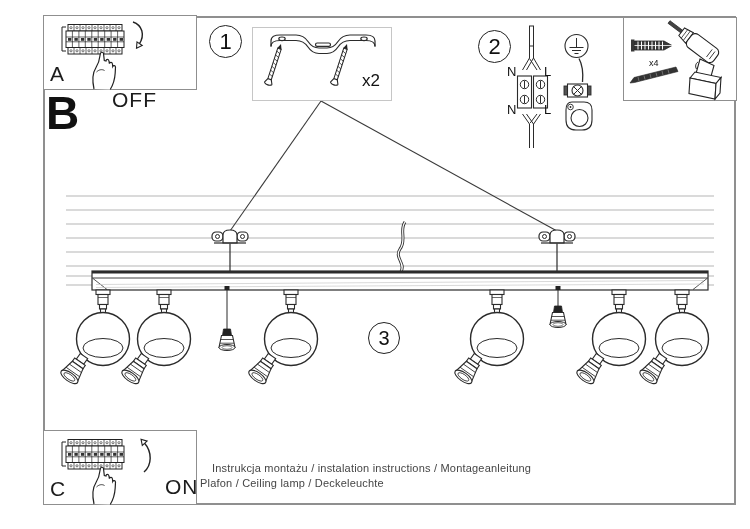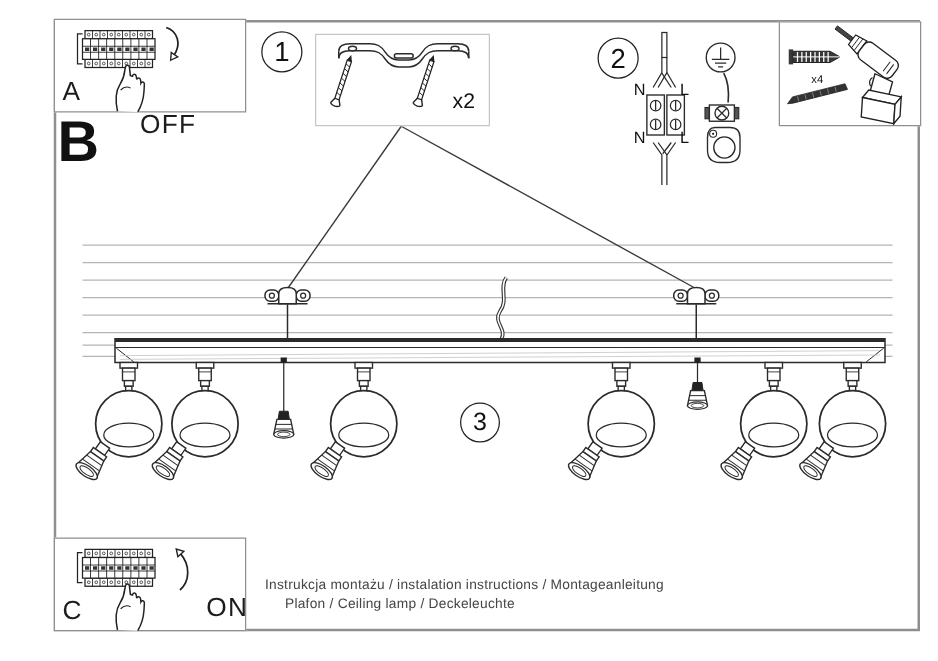--- a/index.html
+++ b/index.html
@@ -415,13 +415,13 @@
     <g>
       <path d="M100,41 C108,34 108.5,21 100,11.5" fill="none" stroke="#222" stroke-width="1.4"></path>
       <polygon points="97,8.2 98.3,14.4 103.1,10.1" fill="#fff" stroke="#222" stroke-width="1.1"></polygon>
     </g>
   </svg>
   <div class="abs corner-label" style="left:6px;top:46px;">C</div>
   <div class="abs action-label" style="left:85px;top:44px;margin-left:36px;">ON</div>
 </div>
 
 <div class="abs footer" style="left:212px;top:461px;">Instrukcja montażu / instalation instructions / Montageanleitung</div>
-<div class="abs footer" style="left:228px;top:476px;">Plafon / Ceiling lamp / Deckeleuchte</div>
+<div class="abs footer" style="left:200px;top:476px;">Plafon / Ceiling lamp / Deckeleuchte</div>
 
 </body></html>

